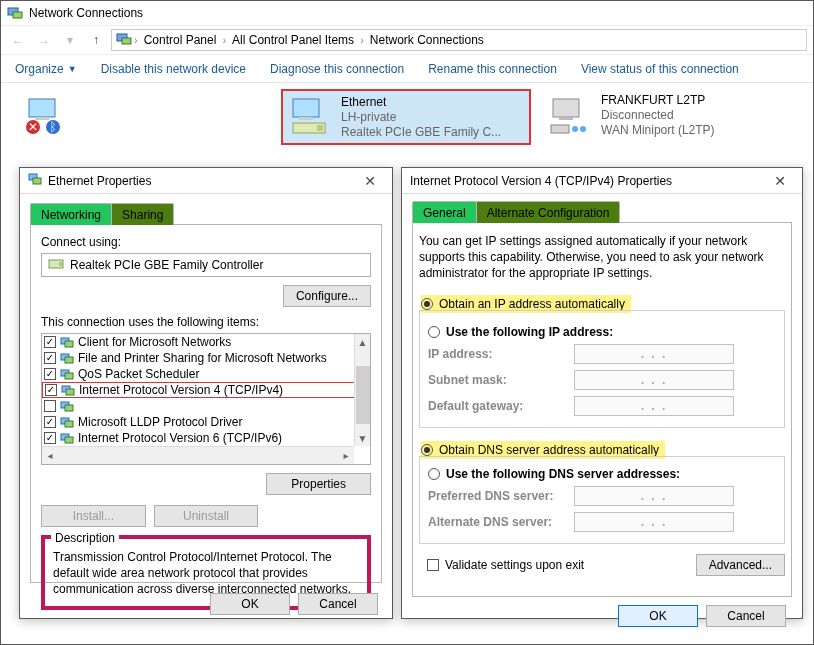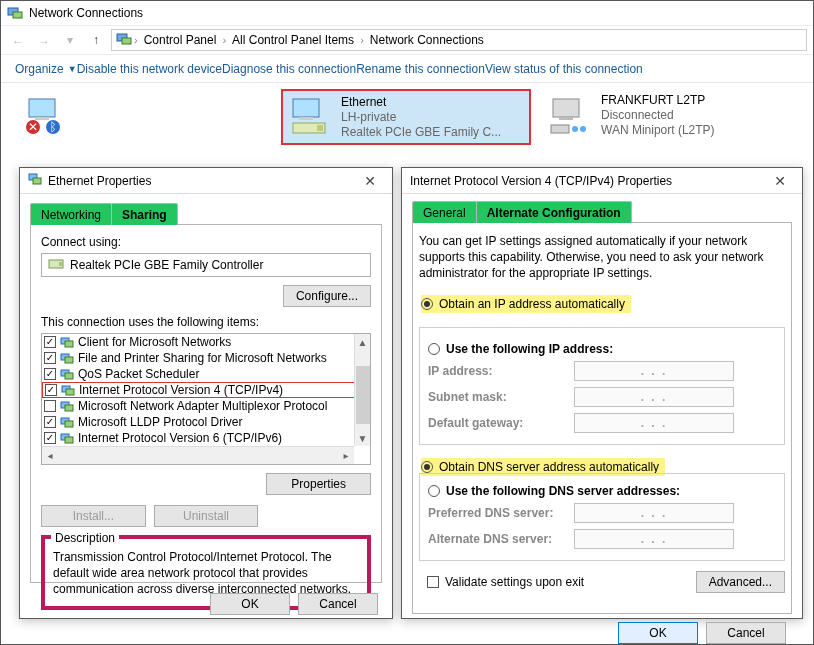--- a/index.html
+++ b/index.html
@@ -8,21 +8,21 @@
 
 .explorer { position:absolute; left:0; top:0; right:0; height:160px; background:#fff; }
 .explorer .titlebar { height:24px; display:flex; align-items:center; padding:2px 6px; color:#000; }
 .explorer .titlebar .ico { width:16px; height:16px; margin-right:6px; }
 .addrbar { height:30px; display:flex; align-items:center; gap:4px; padding:0 6px; border-top:1px solid #eee; border-bottom:1px solid #eee; }
 .navbtn { width:22px; height:22px; display:flex; align-items:center; justify-content:center; color:#bbb; }
 .navbtn.active { color:#333; }
 .pathbox { flex:1; height:22px; border:1px solid #ccc; display:flex; align-items:center; padding:0 4px; gap:2px; }
 .pathbox .seg { padding:0 4px; }
 .pathbox .sep { color:#888; font-size:11px; }
-.cmdbar { height:28px; display:flex; align-items:center; padding:0 14px; background:#fff; border-bottom:1px solid #e5e5e5; }
+.cmdbar { height:28px; display:flex; align-items:center; gap:24px; padding:0 14px; background:#fff; border-bottom:1px solid #e5e5e5; }
 .cmdbar a { color:#195b98; text-decoration:none; }
 .cmdbar .org { display:flex; align-items:center; gap:4px; }
 .items { display:flex; gap:12px; padding:6px 18px; }
 .conn { width:250px; height:56px; display:flex; align-items:flex-start; gap:8px; padding:4px; }
 .conn.sel { background:#cde6f7; border:2px solid #d33; }
 .conn .big-ico { width:46px; height:46px; position:relative; }
 .conn .lines { display:flex; flex-direction:column; line-height:1.25; }
 .conn .ln1 { color:#000; }
 .conn .ln2,.conn .ln3 { color:#666; }
 
@@ -32,21 +32,21 @@
 
 .dlg { position:absolute; border:1px solid #5a5a5a; background:#fff; box-shadow:0 2px 10px rgba(0,0,0,.25); }
 .dlg .dlgtitle { height:26px; display:flex; align-items:center; justify-content:space-between; padding:0 8px; background:#fff; border-bottom:1px solid #dcdcdc;gap:28px; }
 .dlg .dlgtitle .t { display:flex; align-items:center; gap:6px; }
 .dlg .close { width:28px; text-align:center; font-size:14px; color:#444; }
 
 .dlg1 { left:18px; top:166px; width:374px; height:452px; }
 .dlg1 .body { padding:8px 10px 12px; background:#fff; height:calc(100% - 26px); }
 .tabs { display:flex; border-bottom:1px solid #b5b5b5; }
 .tab { padding:4px 10px 3px; border:1px solid #b5b5b5; border-bottom:none; background:#22c55e; position:relative; top:1px; margin-right:-1px; border-radius:2px 2px 0 0; }
-.tab.inactive { background:#22c55e;font-weight:bold; }
+.tab.inactive { background:#4d7c0f; }
 .tabpage { border:1px solid #b5b5b5; border-top:none; padding:10px; height:358px; }
 .label { display:block; margin-bottom:4px; }
 .adapterbox { border:1px solid #adadad; height:24px; display:flex; align-items:center; padding:0 6px; gap:6px; }
 .rbtnrow { display:flex; justify-content:flex-end; margin:8px 0; }
 .winbtn { min-width:80px; height:22px; border:1px solid #adadad; background:#e5e5e5; padding:0 12px; display:inline-flex; align-items:center; justify-content:center; }
 .winbtn.primary { border:1px solid #0078d7; background:#e1efff; }
 .winbtn.disabled { color:#9a9a9a;margin-top:32px; }
 .listbox { border:1px solid #adadad; height:132px; overflow:hidden; position:relative; }
 .listbox .inner { height:112px; overflow:hidden; }
 .li { display:flex; align-items:center; gap:4px; height:16px; padding:0 2px; white-space:nowrap; }
@@ -237,21 +237,20 @@
                   <rect x="5" y="5" width="8" height="6" fill="#9ad07a" stroke="#3c7a2a"></rect>
                 </svg></span>
               <span>Internet Protocol Version 4 (TCP/IPv4)</span>
             </div>
             <div class="li">
               <span class="chk"></span>
               <span class="pic"><svg width="14" height="12" viewBox="0 0 14 12">
                   <rect x="1" y="2" width="8" height="6" fill="#7abfff" stroke="#2a6aaf"></rect>
                   <rect x="5" y="5" width="8" height="6" fill="#9ad07a" stroke="#3c7a2a"></rect>
                 </svg></span>
-              <span>Microsoft Network Adapter Multiplexor Protocol</span>
             </div>
             <div class="li">
               <span class="chk">✓</span>
               <span class="pic"><svg width="14" height="12" viewBox="0 0 14 12">
                   <rect x="1" y="2" width="8" height="6" fill="#7abfff" stroke="#2a6aaf"></rect>
                   <rect x="5" y="5" width="8" height="6" fill="#9ad07a" stroke="#3c7a2a"></rect>
                 </svg></span>
               <span>Microsoft LLDP Protocol Driver</span>
             </div>
             <div class="li">
@@ -300,21 +299,21 @@
     <div class="close">✕</div>
   </div>
   <div class="body">
     <div class="tabs">
       <div class="tab">General</div>
       <div class="tab inactive">Alternate Configuration</div>
     </div>
     <div style="border:1px solid #b5b5b5;border-top:none;padding:2px 0 10px;">
       <div class="desc">You can get IP settings assigned automatically if your network supports this capability. Otherwise, you need to ask your network administrator for the appropriate IP settings.</div>
 
-      <div style="margin:14px 6px 17px">
+      <div style="margin:14px 6px 0">
         <div class="radio hl pinned-radio">
           <span class="r">
               <span class="dot"></span>
             </span>
           <span>Obtain an IP address automatically</span>
         </div>
       </div>
       <div class="grp" style="margin-top:-9px;padding-top:12px">
         <div class="radio">
           <span class="r"></span>

